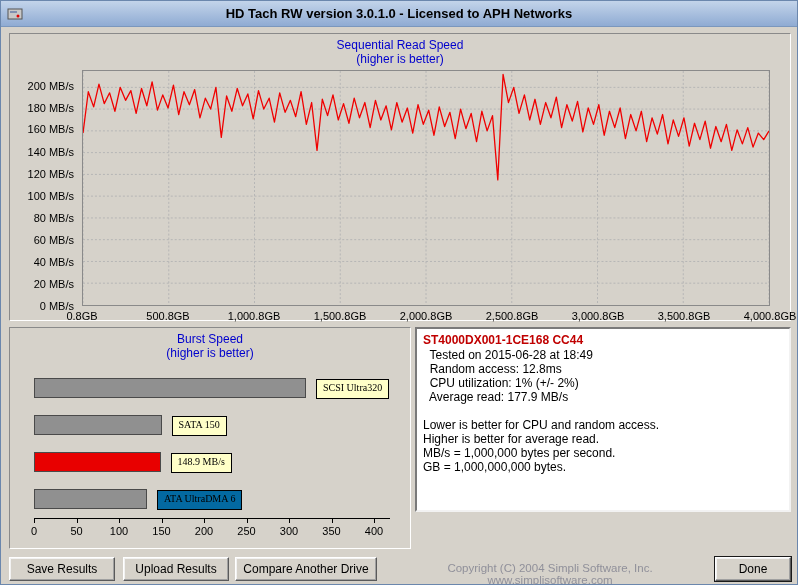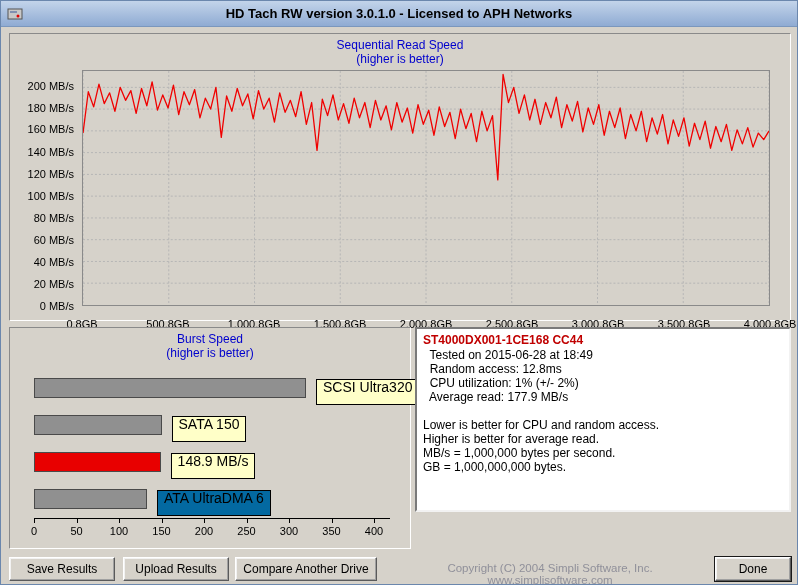--- a/index.html
+++ b/index.html
@@ -21,26 +21,26 @@
 
   .chart-title{position:absolute;left:0;top:4px;width:100%;text-align:center;
     color:#0000cd;font-size:12px;line-height:14px;}
 
   .plot{position:absolute;left:72px;top:36px;width:688px;height:236px;border:1px solid #8a8a8a;}
   .plot svg{display:block;width:100%;height:100%;}
   .grid{stroke:#b5b5b5;stroke-width:1;stroke-dasharray:2 2;}
   .y-labels{position:absolute;left:0;top:36px;width:66px;height:236px;}
   .ytick{position:absolute;left:0;width:64px;text-align:right;font-size:11px;color:#000;}
   .x-labels{position:absolute;left:72px;top:276px;width:688px;height:16px;}
-  .xtick{position:absolute;top:8px;transform:translateX(-50%);font-size:11px;white-space:nowrap;color:#000;}
+  .xtick{position:absolute;top:0;transform:translateX(-50%);font-size:11px;white-space:nowrap;color:#000;}
 
   .bars{position:absolute;left:24px;top:50px;width:374px;height:140px;}
   .bar{position:absolute;left:0;height:20px;border:1px solid #4a4a4a;}
-  .bar-label{position:absolute;height:26px;line-height:15px;padding:0 6px;font-size:14px;
-    background:#ffffc8;border:1px solid #000;white-space:nowrap;}
+  .bar-label{position:absolute;height:20px;line-height:15px;padding:0 6px;font-size:10px;
+    background:#ffffc8;border:1px solid #000;white-space:nowrap;font-family:Liberation Serif, serif;}
   .burst-axis{position:absolute;left:24px;top:190px;width:356px;border-top:1px solid #000;}
   .btick{position:absolute;top:0;width:1px;height:4px;background:#000;}
   .btick-label{position:absolute;top:6px;transform:translateX(-50%);font-size:11px;color:#000;}
 
   .drive-model{color:#c00000;font-weight:bold;font-size:12px;line-height:15px;white-space:pre;}
   .info-line{font-size:12px;line-height:14px;min-height:14px;white-space:pre;color:#000;}
 
   .btn{position:absolute;top:556px;height:24px;background:#d6d2ca;font-size:12px;color:#000;
     font-family:"Liberation Sans",sans-serif;border:1px solid;border-color:#ffffff #5a5a5a #5a5a5a #ffffff;
     box-shadow:inset -1px -1px 0 #a0a0a0, inset 1px 1px 0 #f2f2f2;cursor:default;}

